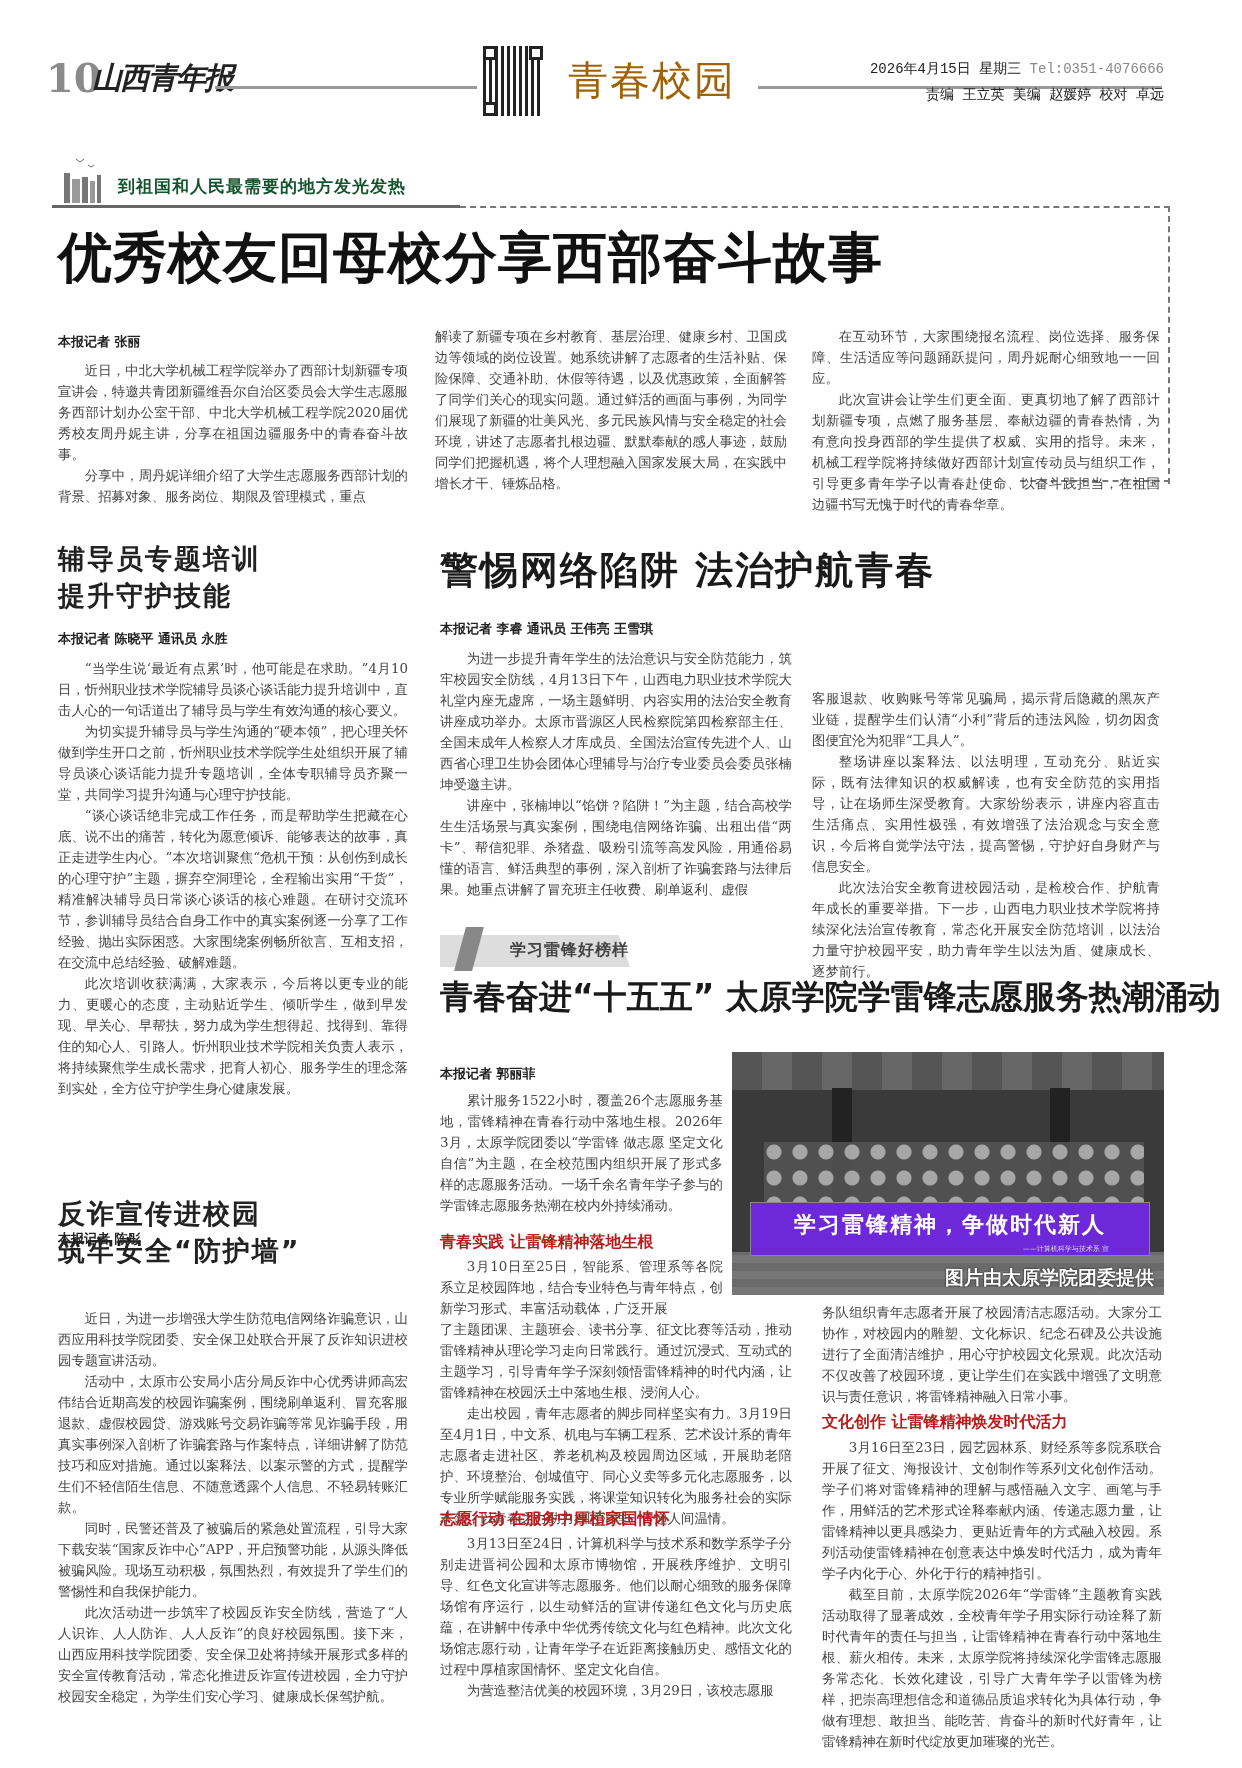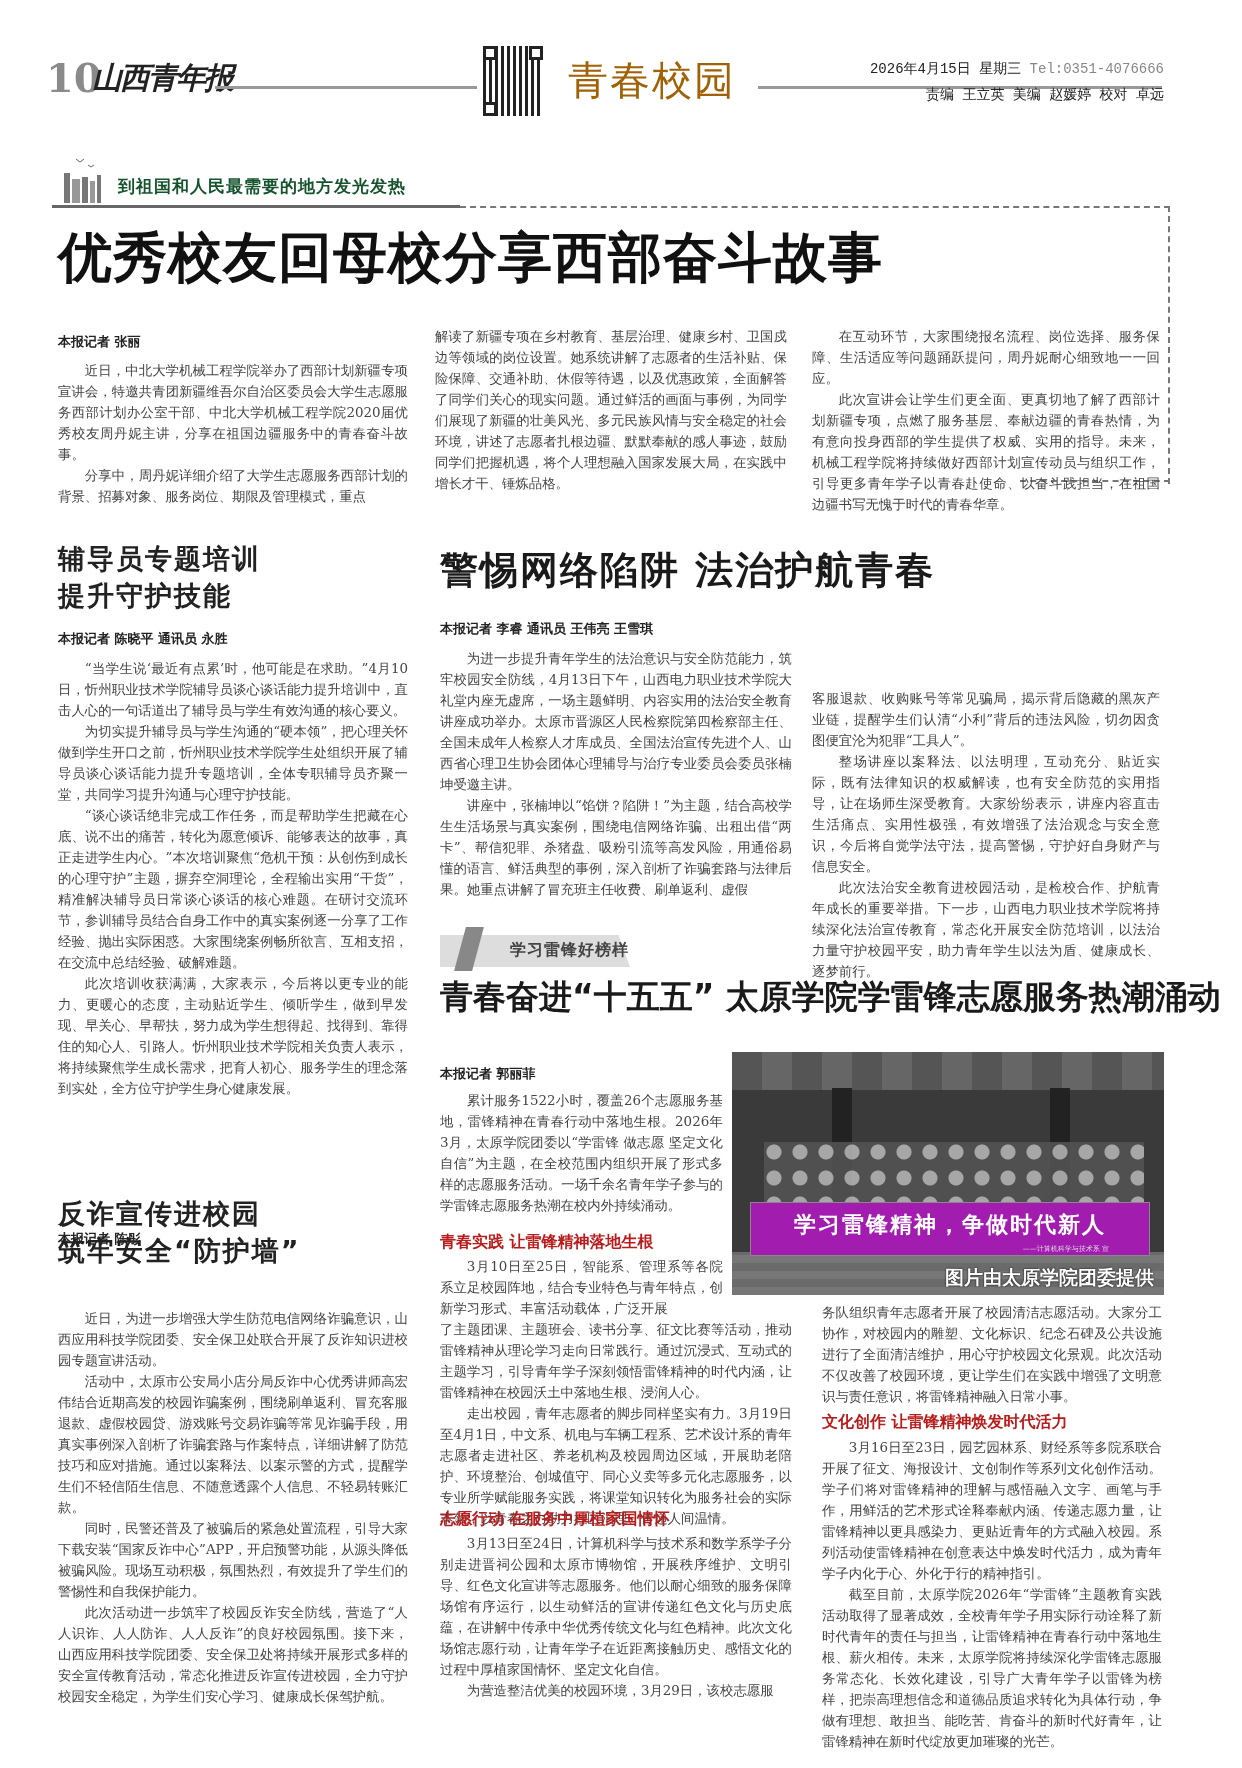--- a/index.html
+++ b/index.html
@@ -66,21 +66,21 @@
   #lf-kicker-bar { position:absolute; left:20px; top:0; width:18px; height:44px; background:#888; transform:skewX(-15deg); }
   #lf-kicker-text { position:absolute; left:70px; top:13px; font-size:16px; font-weight:bold; color:#444; letter-spacing:1px; }
   #a5-title { left:440px; top:975px; font-size:33px; letter-spacing:0; }
   #a5-byline { left:440px; top:1065px; }
   #a5-intro { left:440px; top:1090px; width:283px; }
   #a5-photo { left:732px; top:1052px; width:432px; height:243px; background:#3a3a3a; overflow:hidden; }
   .photo-roof { position:absolute; left:0; top:0; width:100%; height:38px; background:repeating-linear-gradient(90deg,#555 0 30px,#666 30px 60px); }
   .photo-pillar { position:absolute; top:36px; width:20px; height:150px; background:#222; }
   .photo-crowd { position:absolute; left:32px; top:90px; width:380px; height:110px;
       background:radial-gradient(circle at 10px 10px,#bbb 0 7px,transparent 8px) 0 0/26px 26px, #555; opacity:0.85; }
-  .photo-banner { position:absolute; left:18px; top:150px; width:398px; height:52px; background:#a21caf; border:1px solid #888;
+  .photo-banner { position:absolute; left:18px; top:150px; width:398px; height:52px; background:#6d28d9; border:1px solid #888;
       color:#fff; font-family:"DejaVu Sans","Liberation Sans",sans-serif; font-weight:bold; font-size:22px; text-align:center; line-height:44px; letter-spacing:2px; }
   .photo-banner-sub { position:absolute; right:40px; bottom:2px; font-size:7px; color:#ddd; letter-spacing:0; line-height:8px; font-weight:normal; }
   .photo-ground { position:absolute; left:0; top:200px; width:100%; height:43px; background:repeating-linear-gradient(0deg,#777 0 8px,#6a6a6a 8px 16px); }
   .photo-credit { position:absolute; right:10px; bottom:4px; color:#fff; font-family:"DejaVu Sans","Liberation Sans",sans-serif; font-size:19px; font-weight:bold; text-shadow:0 0 2px #000; }
 
   #a5-sub1 { left:440px; top:1232px; }
   #a5-body1 { left:440px; top:1256px; width:283px; }
   #a5-body1b { left:440px; top:1319px; width:352px; }
   #a5-sub2 { left:440px; top:1509px; }
   #a5-body2 { left:440px; top:1533px; width:352px; }

